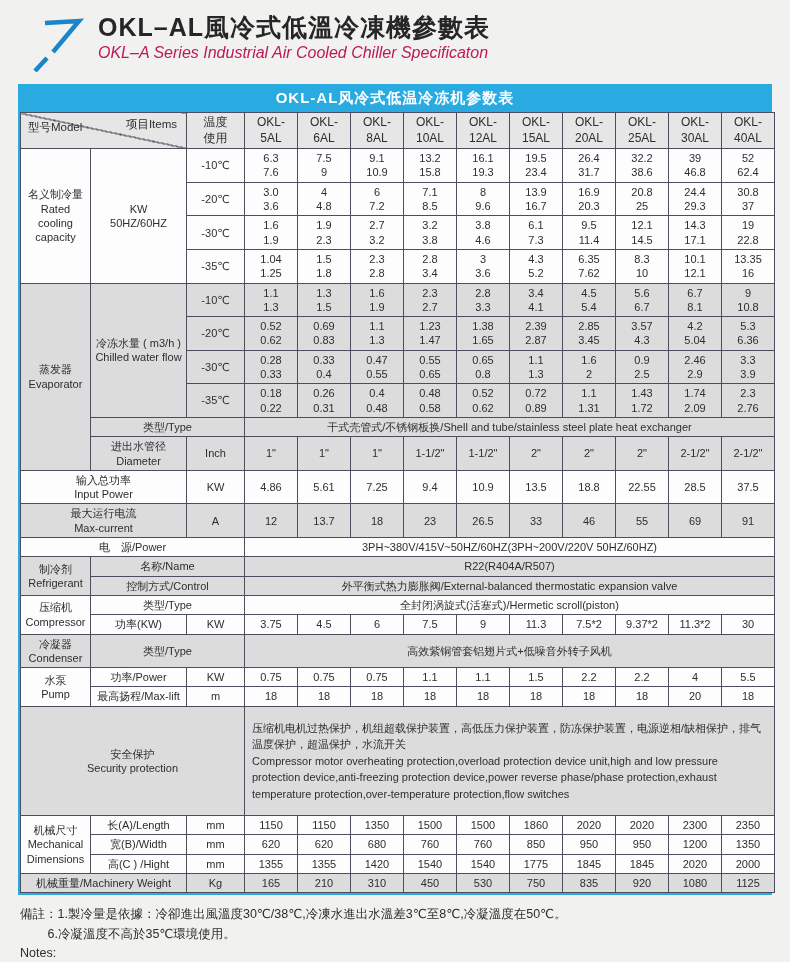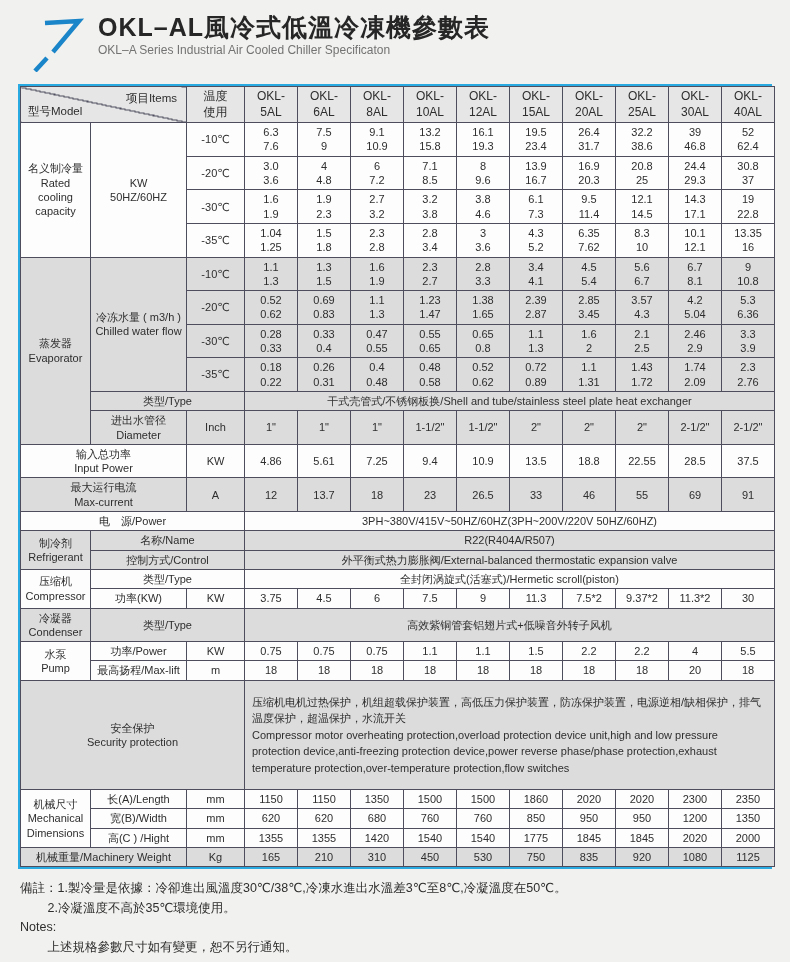--- a/index.html
+++ b/index.html
@@ -17,21 +17,21 @@
     font-family:"Liberation Sans","DejaVu Sans",sans-serif;
     color:#2e2e2e;
   }
   .doc{padding:8px 18px 0 18px;border-radius:29px;}
 
   
   .masthead{display:flex;align-items:flex-start;gap:12px;margin:4px 0 8px 14px;height:64px;}
   .logo{width:54px;height:58px;flex:0 0 auto;margin-top:2px;}
   .titles{display:flex;flex-direction:column;}
   .title-zh{font-size:25px;font-weight:bold;letter-spacing:1px;color:#262626;line-height:1.25;}
-  .title-en{font-size:12px;color:#737373;line-height:1.2;}
+  .title-en{font-size:16px;color:#be185d;line-height:1.2;font-style:italic;}
 
   
   .table-wrap{border:2px solid var(--accent);background:#fff;}
   .banner{
     background-color:var(--accent);color:#fff;text-align:center;
     font-size:15px;font-weight:bold;padding:3px 0 4px 0;letter-spacing:1px;
   }
   table{border-collapse:collapse;width:100%;table-layout:fixed;}
   td{
     border:1px solid var(--border);
@@ -46,21 +46,21 @@
   tr.bg-h td{background-color:var(--head-gray);font-size:12px;}
   td.al-l{text-align:left;padding:13px 7px;line-height:1.5;}
   td.diag{
     position:relative;
     background-image:linear-gradient(to top right,
       transparent calc(50% - 0.6px),
       var(--border) calc(50% - 0.6px),
       var(--border) calc(50% + 0.6px),
       transparent calc(50% + 0.6px));
   }
-  .diag-bl{position:absolute;left:7px;bottom:3px;font-size:11.5px;margin-top:12px;}
+  .diag-bl{position:absolute;left:7px;bottom:13px;font-size:11.5px;margin-top:12px;}
   .diag-tr{position:absolute;right:9px;top:4px;font-size:11.5px;margin-left:20px;}
 
   
   .notes{margin:10px 0 0 2px;font-size:12.5px;line-height:1.55;color:#2e2e2e;}
   .note-line{white-space:pre-wrap;}
   .note-line.ind{padding-left:2.2em;}
 </style>
 </head>
 <body>
 
@@ -73,20 +73,21 @@
         <path d="M15 44 L3 57" fill="none" stroke="#1a85c8" stroke-width="4.5"></path>
       </svg>
     </div>
     <div class="titles">
       <div class="title-zh">OKL–AL風冷式低溫冷凍機參數表</div>
       <div class="title-en">OKL–A Series Industrial Air Cooled Chiller Specificaton</div>
     </div>
   </div>
 
   <div class="table-wrap">
+    <div class="banner">OKL-AL风冷式低温冷冻机参数表</div>
     <table>
       <colgroup>
           <col style="width: 70px;">
           <col style="width: 96px;">
           <col style="width: 58px;">
           <col style="width: 53px;">
           <col style="width: 53px;">
           <col style="width: 53px;">
           <col style="width: 53px;">
           <col style="width: 53px;">
@@ -279,21 +280,21 @@
             <td>0.47
 0.55</td>
             <td>0.55
 0.65</td>
             <td>0.65
 0.8</td>
             <td>1.1
 1.3</td>
             <td>1.6
 2</td>
-            <td>2.1
+            <td>0.9
 2.5</td>
             <td>2.46
 2.9</td>
             <td>3.3
 3.9</td>
           </tr>
           <tr class="bg-g">
             <td>-35℃</td>
             <td>0.18
 0.22</td>
@@ -499,18 +500,18 @@
             <td>920</td>
             <td>1080</td>
             <td>1125</td>
           </tr>
         </tbody>
     </table>
   </div>
 
   <div class="notes">
       <div class="note-line">備註：1.製冷量是依據：冷卻進出風溫度30℃/38℃,冷凍水進出水溫差3℃至8℃,冷凝溫度在50℃。</div>
-      <div class="note-line ind">2.冷凝溫度不高於35℃環境使用。</div>
+      <div class="note-line ind">6.冷凝溫度不高於35℃環境使用。</div>
       <div class="note-line">Notes:</div>
       <div class="note-line ind">上述規格參數尺寸如有變更，恕不另行通知。</div>
     </div>
 
 </div>
 
 </body></html>

